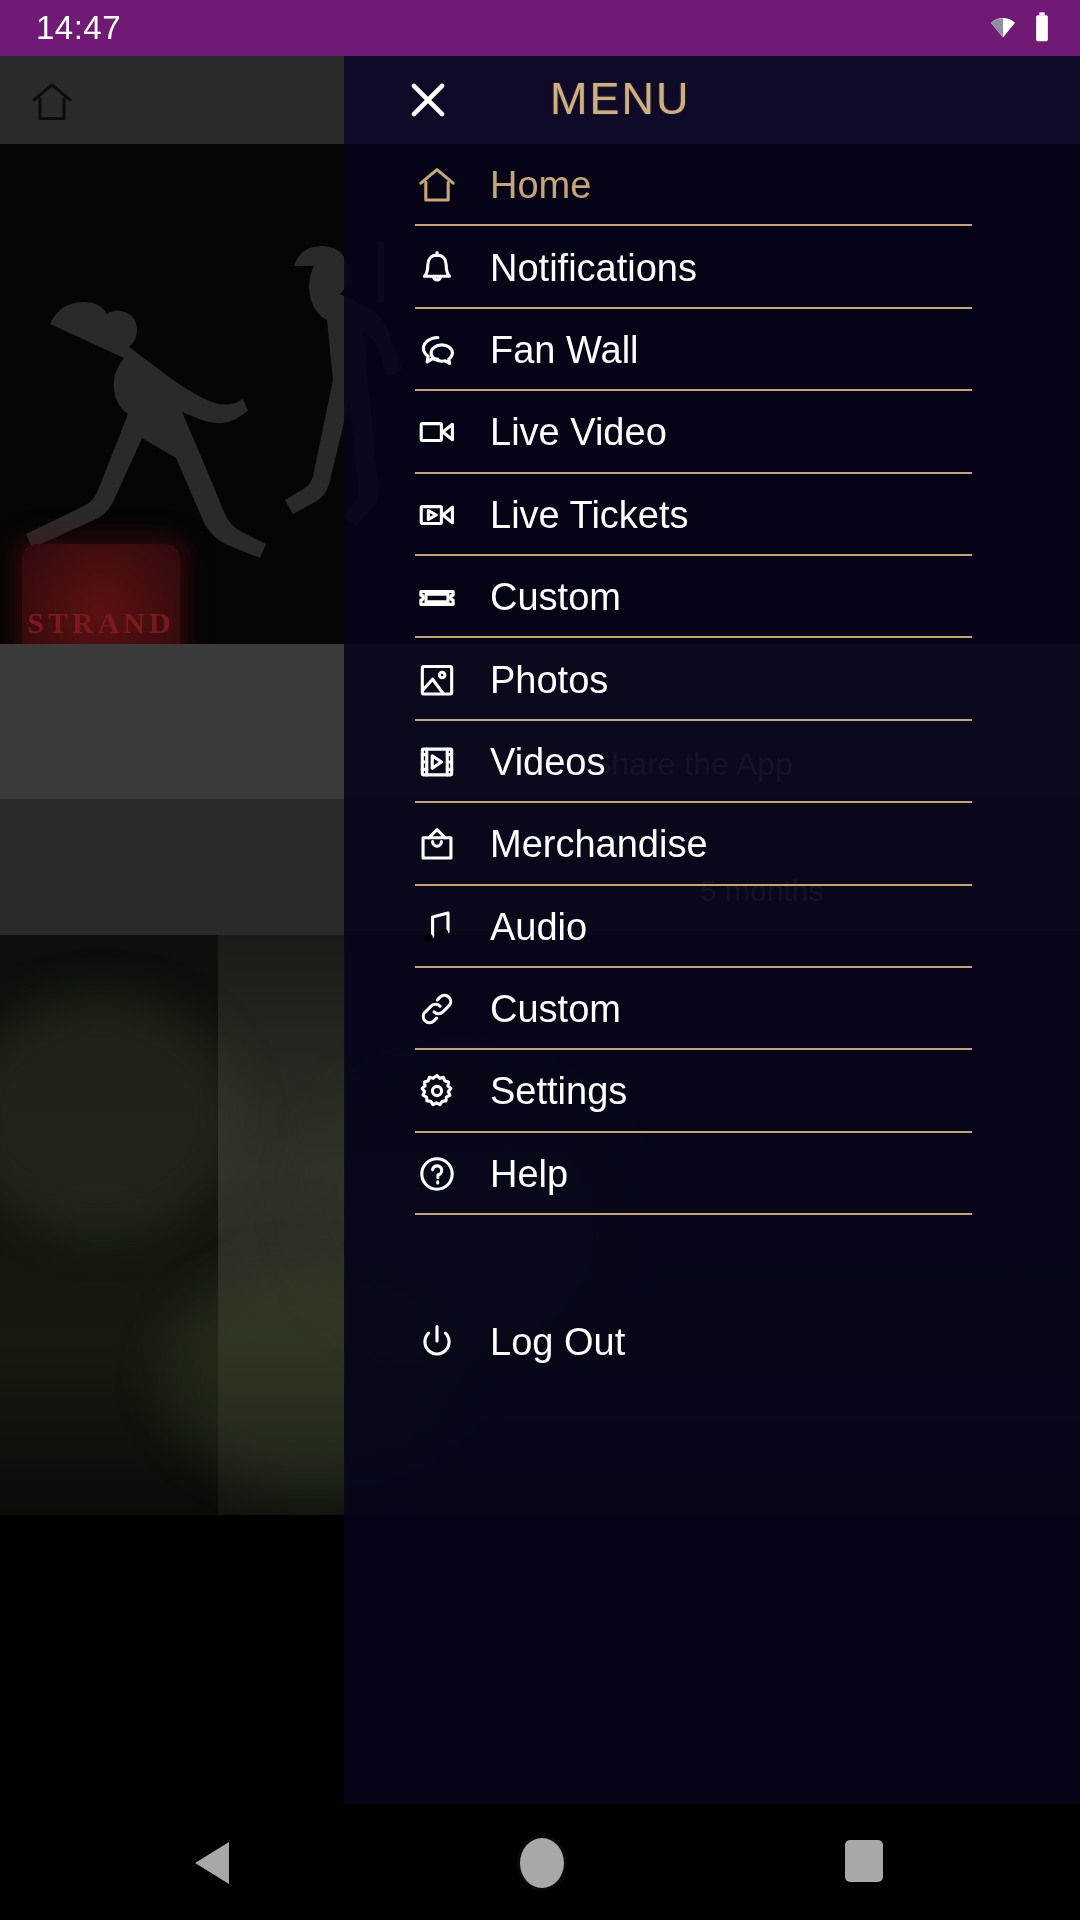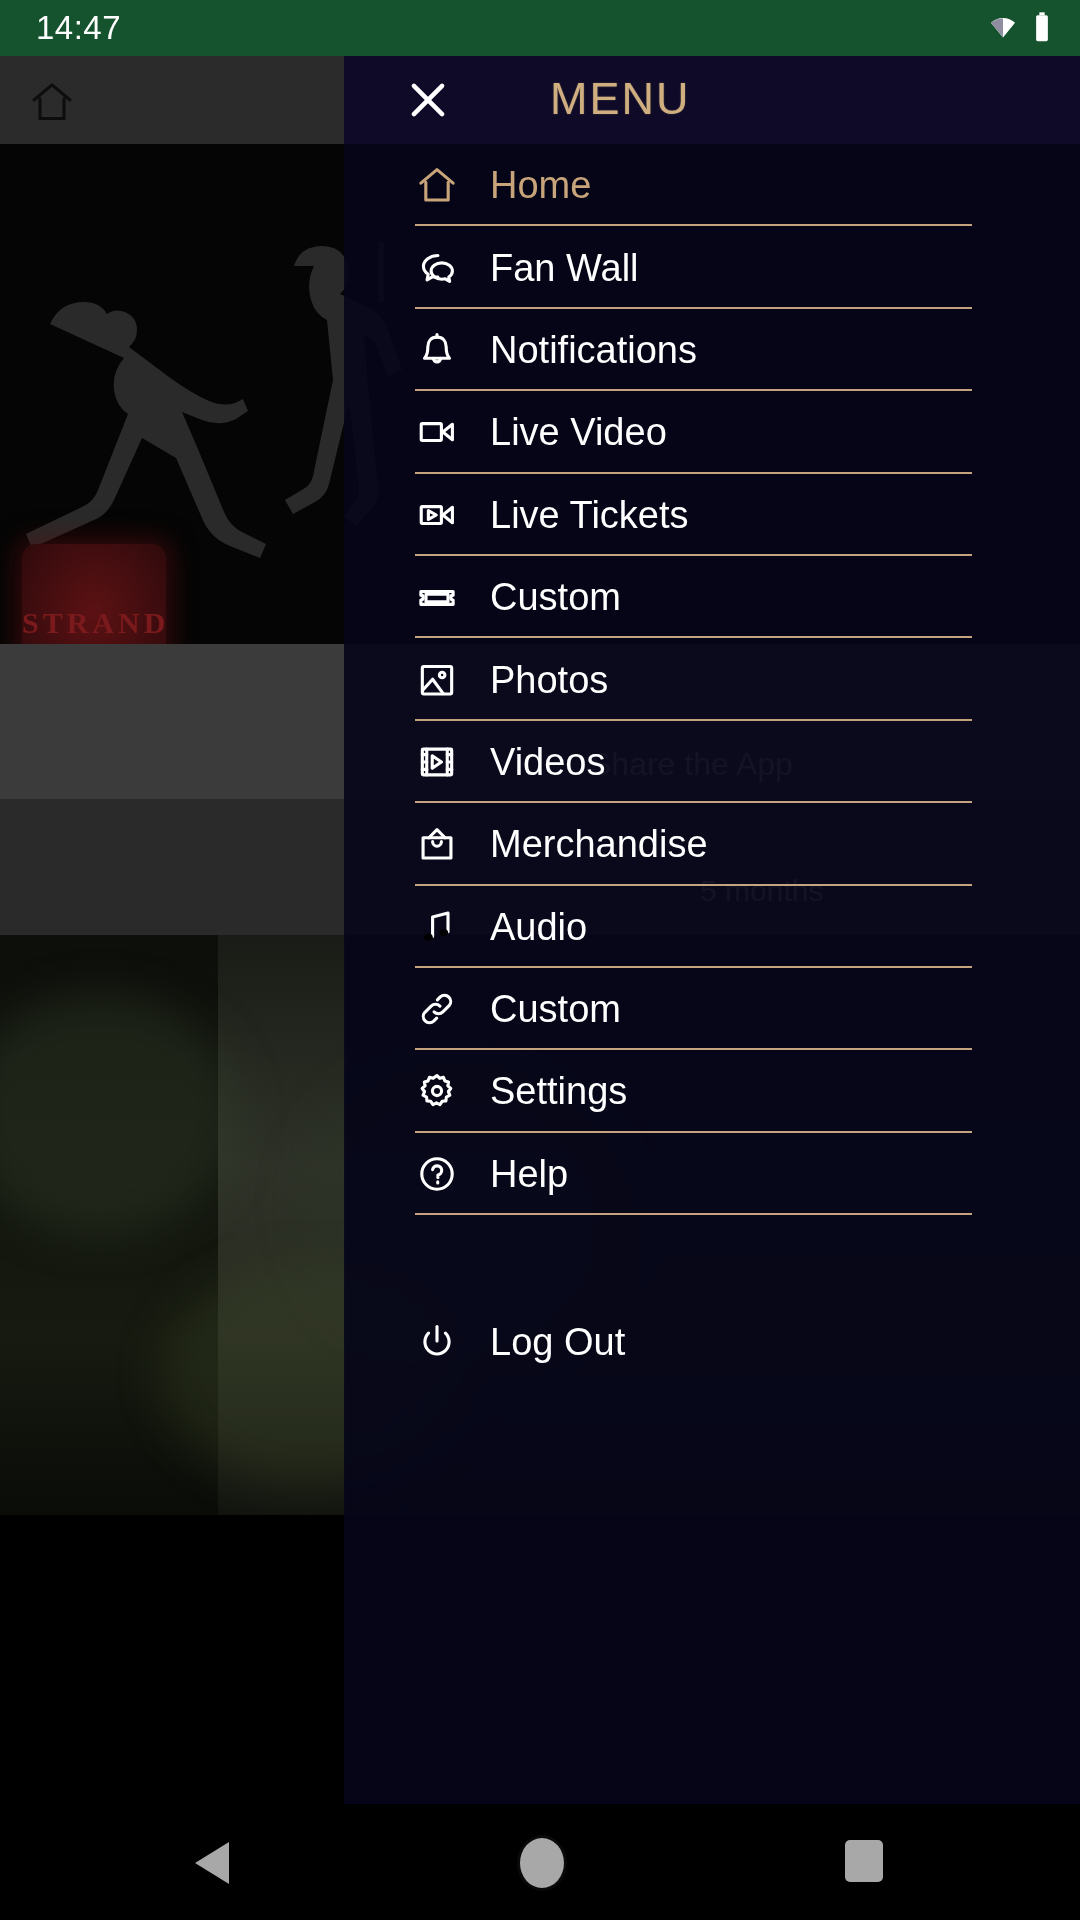--- a/index.html
+++ b/index.html
@@ -21,21 +21,21 @@
     height: 1920px;
     overflow: hidden;
     background: #000;
   }
 
   
   #status-bar {
     position: absolute;
     left: 0; top: 0;
     width: 1080px; height: 56px;
-    background: #14532d;
+    background: #701a75;
     z-index: 60;
   }
   #status-time {
     position: absolute;
     left: 36px; top: 9px;
     color: #ffffff;
     font-size: 33px;
     letter-spacing: 0.5px;
     line-height: 38px;
   }
@@ -72,21 +72,21 @@
     position: absolute;
     left: 0; top: 88px;
     width: 1080px; height: 500px;
     background: #050505;
     overflow: hidden;
   }
   .silhouette { position: absolute; }
   #bg-strand-logo {
     position: absolute;
     left: 22px; top: 400px;
-    width: 144px; height: 150px;
+    width: 158px; height: 150px;
     border-radius: 14px;
     background:
       radial-gradient(ellipse at 50% 45%, #5c1113 0%, #410d0f 55%, #2a090b 100%);
     box-shadow: 0 0 24px 6px rgba(90,12,14,0.55);
     overflow: hidden;
   }
   #bg-strand-text {
     position: absolute;
     left: 0; right: 0; top: 62px;
     text-align: center;
@@ -348,41 +348,41 @@
             <path d="M5.9 10.5 V20.2 H18.1 V10.5"></path>
           </svg>
         </span>
         <span class="menu-label">Home</span>
         <span class="menu-divider"></span>
       </div>
 
       <div class="menu-item">
         <span class="menu-icon">
           <svg class="ic" width="44" height="44" viewBox="0 0 24 24">
+            <path d="M12 3.6 v1.4"></path>
+            <path d="M12 5 c-3.3 0 -5 2.3 -5 5.2 c0 3.6 -0.6 5 -1.8 6.3 h13.6
+                     c-1.2 -1.3 -1.8 -2.7 -1.8 -6.3 C17 7.3 15.3 5 12 5 z"></path>
+            <path d="M10 16.5 a2 2 0 0 0 4 0"></path>
+          </svg>
+        </span>
+        <span class="menu-label">Notifications</span>
+        <span class="menu-divider"></span>
+      </div>
+
+      <div class="menu-item">
+        <span class="menu-icon">
+          <svg class="ic" width="44" height="44" viewBox="0 0 24 24">
             <path d="M12.5 5.2 C8.1 5.2 4.6 7.8 4.6 11 c0 1.7 1 3.3 2.6 4.4
                      l-0.6 3.1 l3.1 -1.8 c0.9 0.2 1.8 0.3 2.8 0.3"></path>
             <path d="M14.6 9.2 c3.2 0 5.8 2 5.8 4.4 c0 1.3 -0.8 2.5 -2 3.3
                      l0.5 2.4 l-2.4 -1.4 c-0.6 0.1 -1.3 0.2 -1.9 0.2
                      c-3.2 0 -5.8 -2 -5.8 -4.5 c0 -2.4 2.6 -4.4 5.8 -4.4 z"></path>
           </svg>
         </span>
         <span class="menu-label">Fan Wall</span>
-        <span class="menu-divider"></span>
-      </div>
-
-      <div class="menu-item">
-        <span class="menu-icon">
-          <svg class="ic" width="44" height="44" viewBox="0 0 24 24">
-            <path d="M12 3.6 v1.4"></path>
-            <path d="M12 5 c-3.3 0 -5 2.3 -5 5.2 c0 3.6 -0.6 5 -1.8 6.3 h13.6
-                     c-1.2 -1.3 -1.8 -2.7 -1.8 -6.3 C17 7.3 15.3 5 12 5 z"></path>
-            <path d="M10 16.5 a2 2 0 0 0 4 0"></path>
-          </svg>
-        </span>
-        <span class="menu-label">Notifications</span>
         <span class="menu-divider"></span>
       </div>
 
       <div class="menu-item">
         <span class="menu-icon">
           <svg class="ic" width="44" height="44" viewBox="0 0 24 24">
             <rect x="3.4" y="7.4" width="11" height="9.2" rx="0.6"></rect>
             <path d="M15.2 12 L20.4 7.8 V16.2 z"></path>
           </svg>
         </span>

